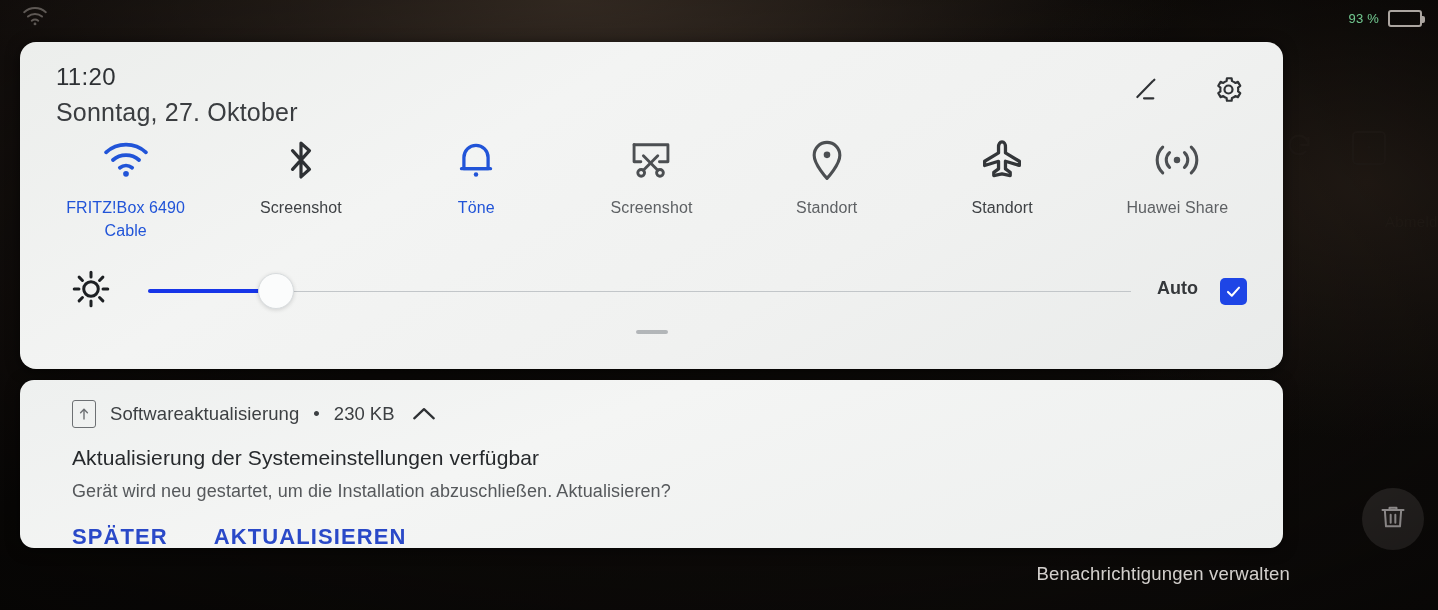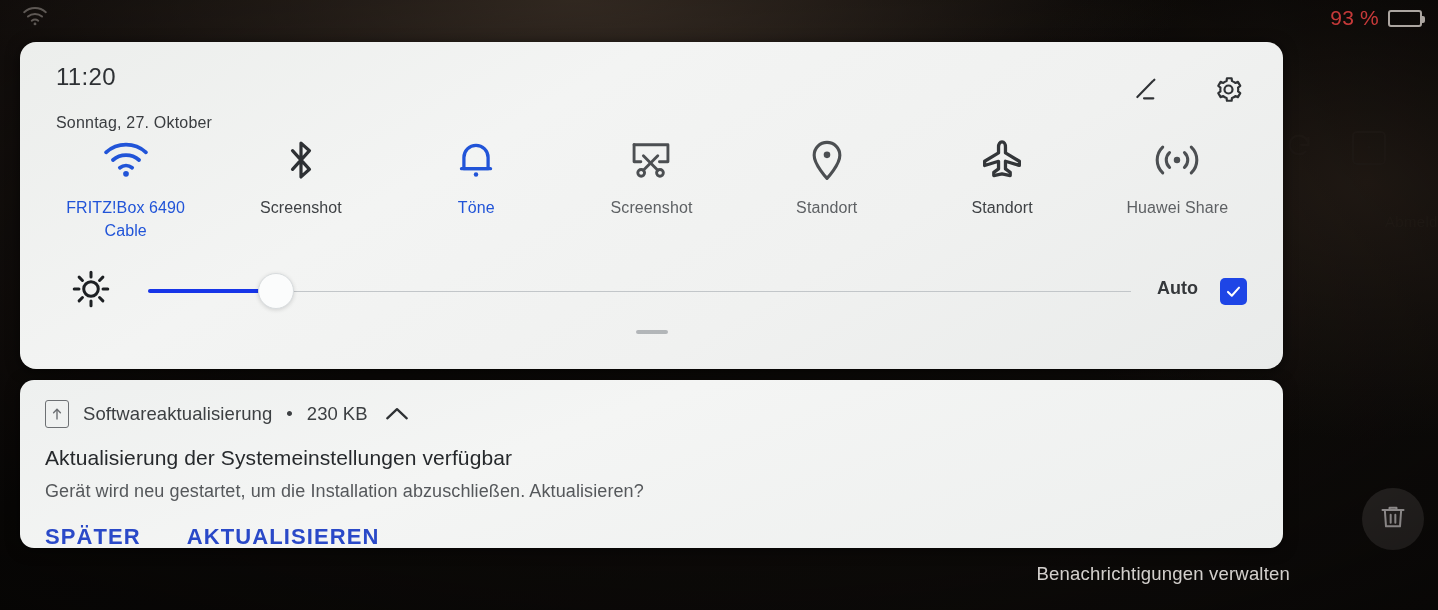--- a/index.html
+++ b/index.html
@@ -40,22 +40,22 @@
     height: 36px;
     display: flex;
     align-items: center;
     justify-content: space-between;
     padding: 0 16px 0 22px;
     z-index: 5;
   }
   .sb-left { display: flex; align-items: center; gap: 8px; opacity: .45; }
   .sb-right { display: flex; align-items: center; gap: 9px; }
   .sb-battery-text {
-    color: #ef4444;
-    font-size: 21px;
+    color: #86efac;
+    font-size: 13px;
     letter-spacing: .2px;
     opacity: .82;
   }
   .battery-icon {
     width: 34px; height: 17px;
     border: 2px solid #cfc8c2;
     border-radius: 3px;
     position: relative;
     opacity: .82;
     padding: 1.5px;
@@ -128,23 +128,23 @@
     height: 82px;
     padding: 22px 0 0 36px;
   }
   .qs-time {
     font-size: 24px;
     color: #2e3134;
     letter-spacing: .3px;
     line-height: 1.1;
   }
   .qs-date {
-    font-size: 16px;
+    font-size: 25px;
     color: #3a3d40;
-    margin-top: 24px;
+    margin-top: 8px;
     letter-spacing: .2px;
   }
   .qs-header-actions {
     position: absolute;
     right: 38px;
     top: 30px;
     display: flex;
     align-items: center;
     gap: 46px;
   }
@@ -263,21 +263,21 @@
   
   .notif-card {
     position: absolute;
     left: 20px;
     top: 380px;
     width: 1263px;
     height: 168px;
     background: linear-gradient(160deg, #eef0ef 0%, #f4f5f4 40%, #edefee 100%);
     border-radius: 14px;
     box-shadow: 0 2px 14px rgba(0,0,0,.5);
-    padding: 20px 28px 0 25px;
+    padding: 20px 28px 0 52px;
     overflow: hidden;
   }
   .notif-head {
     display: flex;
     align-items: center;
     gap: 14px;
   }
   .notif-app-icon {
     width: 24px; height: 28px;
     border: 1.6px solid #6d7073;

